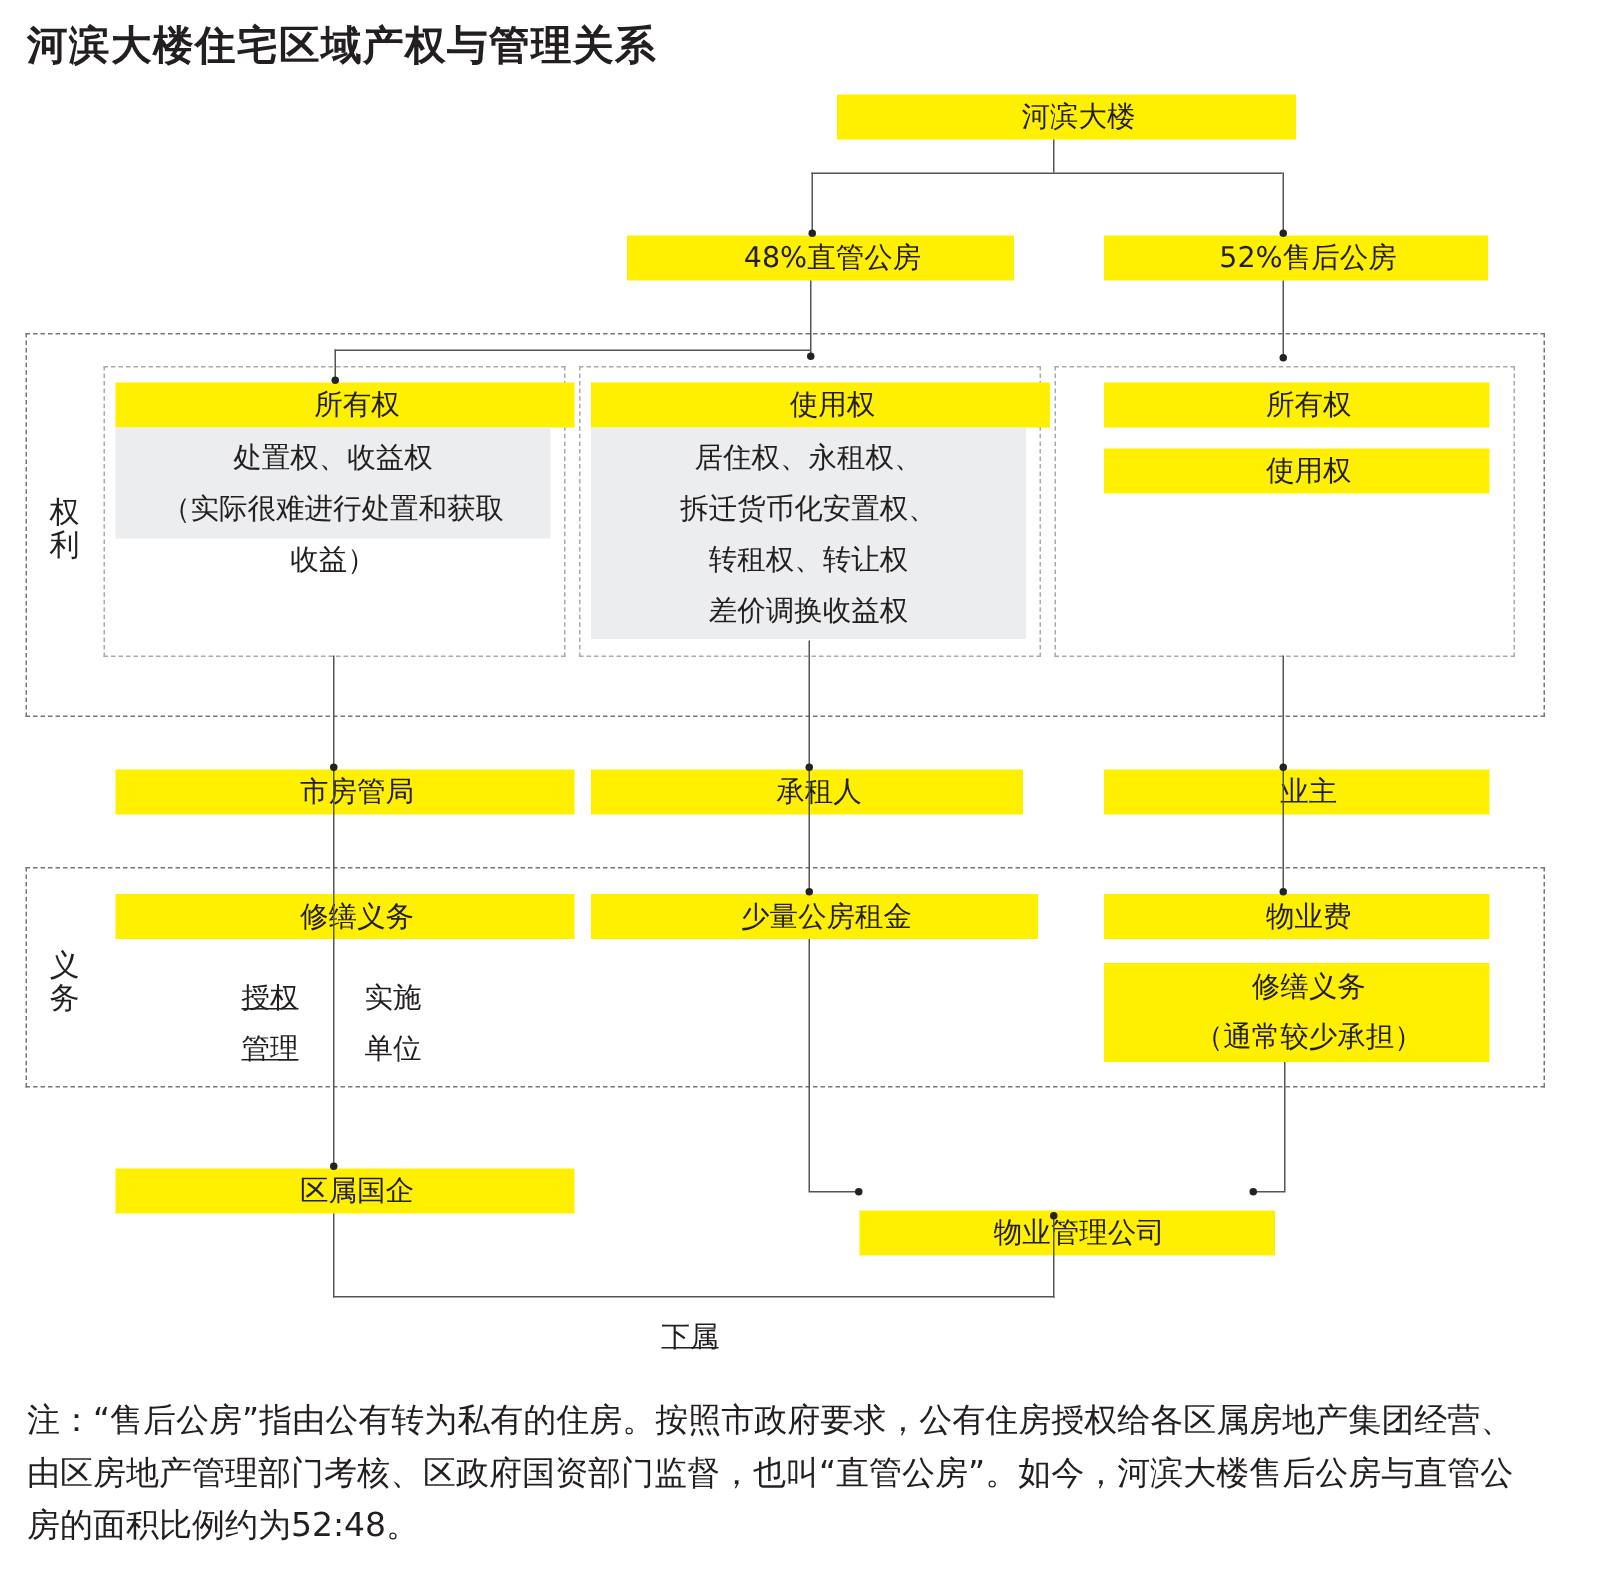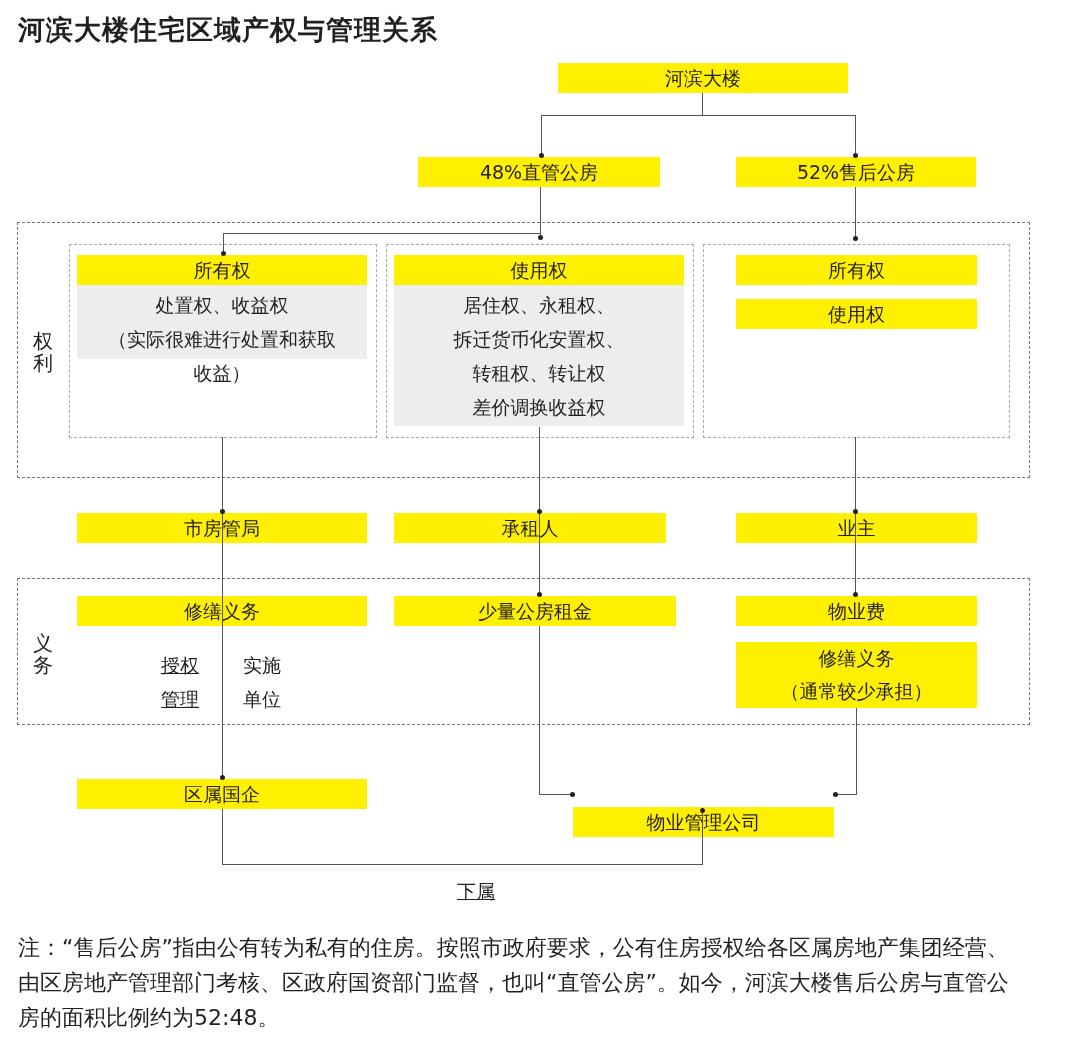--- a/index.html
+++ b/index.html
@@ -1,19 +1,19 @@
 <!DOCTYPE html>
 <html><head>
 <meta charset="utf-8">
 <style>
   html,body{margin:0;padding:0;background:#fff;}
   body{width:1080px;height:1051px;position:relative;overflow:hidden;
        font-family:"DejaVu Sans","Liberation Sans",sans-serif;color:#231f20;}
   .title{position:absolute;left:18px;top:12px;font-size:27px;font-weight:bold;letter-spacing:1px;}
-  .ybox{position:absolute;background:#fff000;font-size:19px;text-align:center;line-height:30px;height:30px;z-index:1;}
+  .ybox{position:absolute;background:#fff000;font-size:19px;text-align:center;line-height:30px;height:30px;z-index:1;padding-left:16px;}
   .gray{position:absolute;background:#ecedee;z-index:1;}
   .txt{position:absolute;font-size:19px;text-align:center;line-height:34px;z-index:2;}
   .dash-outer{position:absolute;border:1px dashed #777;z-index:0;}
   .dash-inner{position:absolute;border:1px dashed #aaa;z-index:0;}
   .vl{position:absolute;width:1px;background:#555;z-index:2;}
   .hl{position:absolute;height:1px;background:#555;z-index:2;}
   .dot{position:absolute;width:5px;height:5px;border-radius:50%;background:#222;z-index:3;}
   .side{position:absolute;font-size:20px;line-height:22px;width:22px;}
   .note{position:absolute;left:18px;top:930px;width:1050px;font-size:22px;line-height:35px;}
   .yl{position:relative;z-index:3;}
@@ -114,19 +114,19 @@
 <div class="hl" style="left:835px;top:794px;width:22px;"></div>
 <div class="dot" style="left:833px;top:792px;"></div>
 <div class="dot" style="left:220px;top:775px;"></div>
 
 <div class="ybox" style="left:77px;top:779px;width:290px;">区属国企</div>
 <div class="ybox" style="left:573px;top:779px;width:261px;margin-top:28px;">物业管理公司</div>
 <div class="vl" style="left:222px;top:809px;height:56px;"></div>
 <div class="vl" style="left:702px;top:811px;height:54px;"></div>
 <div class="dot" style="left:700px;top:808px;"></div>
 <div class="hl" style="left:222px;top:864px;width:481px;"></div>
-<div class="txt" style="left:436px;top:874px;width:80px;text-decoration:underline;">下属</div>
+<div class="txt" style="left:420px;top:874px;width:80px;text-decoration:underline;">下属</div>
 
 <div class="note">
   <div>注：“售后公房”指由公有转为私有的住房。按照市政府要求，公有住房授权给各区属房地产集团经营、</div>
   <div>由区房地产管理部门考核、区政府国资部门监督，也叫“直管公房”。如今，河滨大楼售后公房与直管公</div>
   <div>房的面积比例约为52:48。</div>
 </div>
 
 </body></html>

